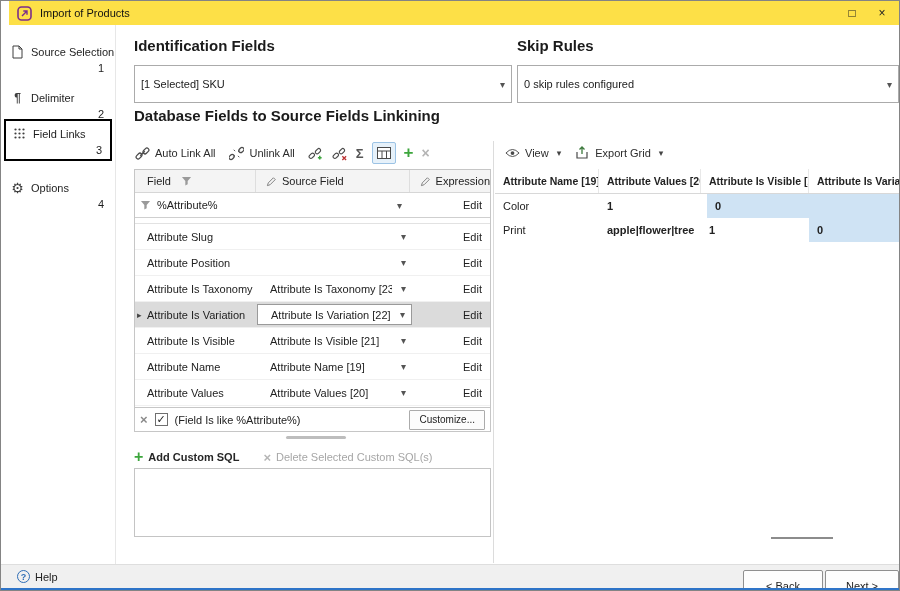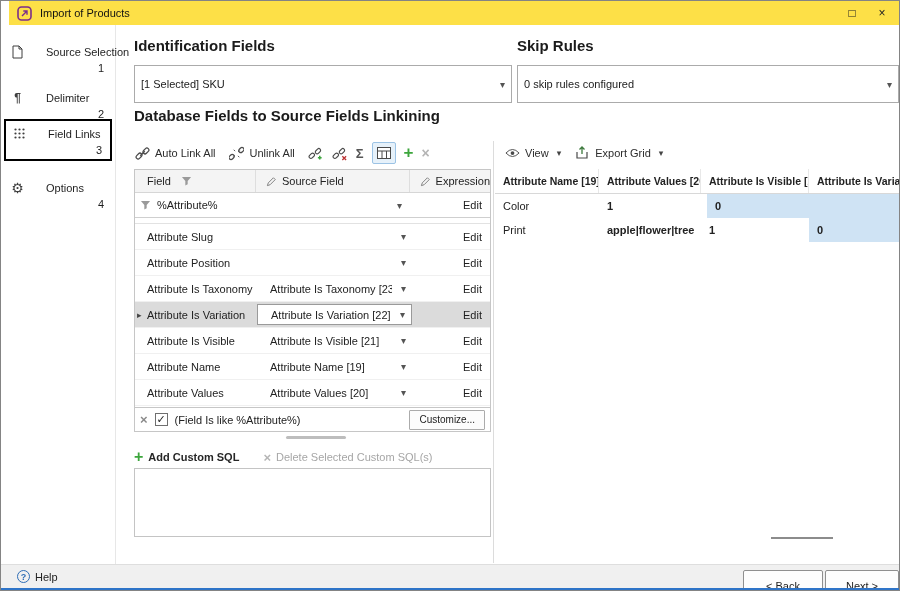--- a/index.html
+++ b/index.html
@@ -10,21 +10,21 @@
   .titlebar{position:absolute;top:0;left:0;right:0;height:24px;display:flex;align-items:center;padding-left:8px;background:#fde047;margin-left:8px;}
   .app-icon{width:15px;height:15px;margin-right:8px;display:inline-flex;}
   .title-text{font-size:11px;color:#111;}
   .win-controls{position:absolute;right:2px;top:0;height:24px;display:flex;}
   .win-btn{width:30px;height:24px;display:flex;align-items:center;justify-content:center;font-size:12px;color:#222;cursor:default;}
 
   
   .sidebar{position:absolute;top:24px;left:0;width:114px;bottom:25px;background:#fff;border-right:1px solid #e7e7e7;}
   .side-item{position:absolute;left:3px;right:3px;padding:5px 6px 3px 6px;box-sizing:border-box;}
   .side-item.active{border:2px solid #000;}
-  .side-row{display:flex;align-items:center;gap:21px;}
+  .side-row{display:flex;align-items:center;gap:6px;}
   .side-icon{width:15px;height:15px;display:inline-flex;align-items:center;justify-content:center;color:#3f3f3f;flex:0 0 15px;}
   .side-label{font-size:11px;color:#1e1e1e;white-space:nowrap;}
   .side-num{text-align:right;margin-top:3px;padding-right:2px;color:#1e1e1e;}
 
   
   .h1{position:absolute;font-size:15px;font-weight:600;color:#1b1b1b;}
 
   
   .dropdown{position:absolute;top:64px;height:38px;border:1px solid #ababab;background:#fff;display:flex;align-items:center;
     padding:0 6px;box-sizing:border-box;justify-content:space-between;}

